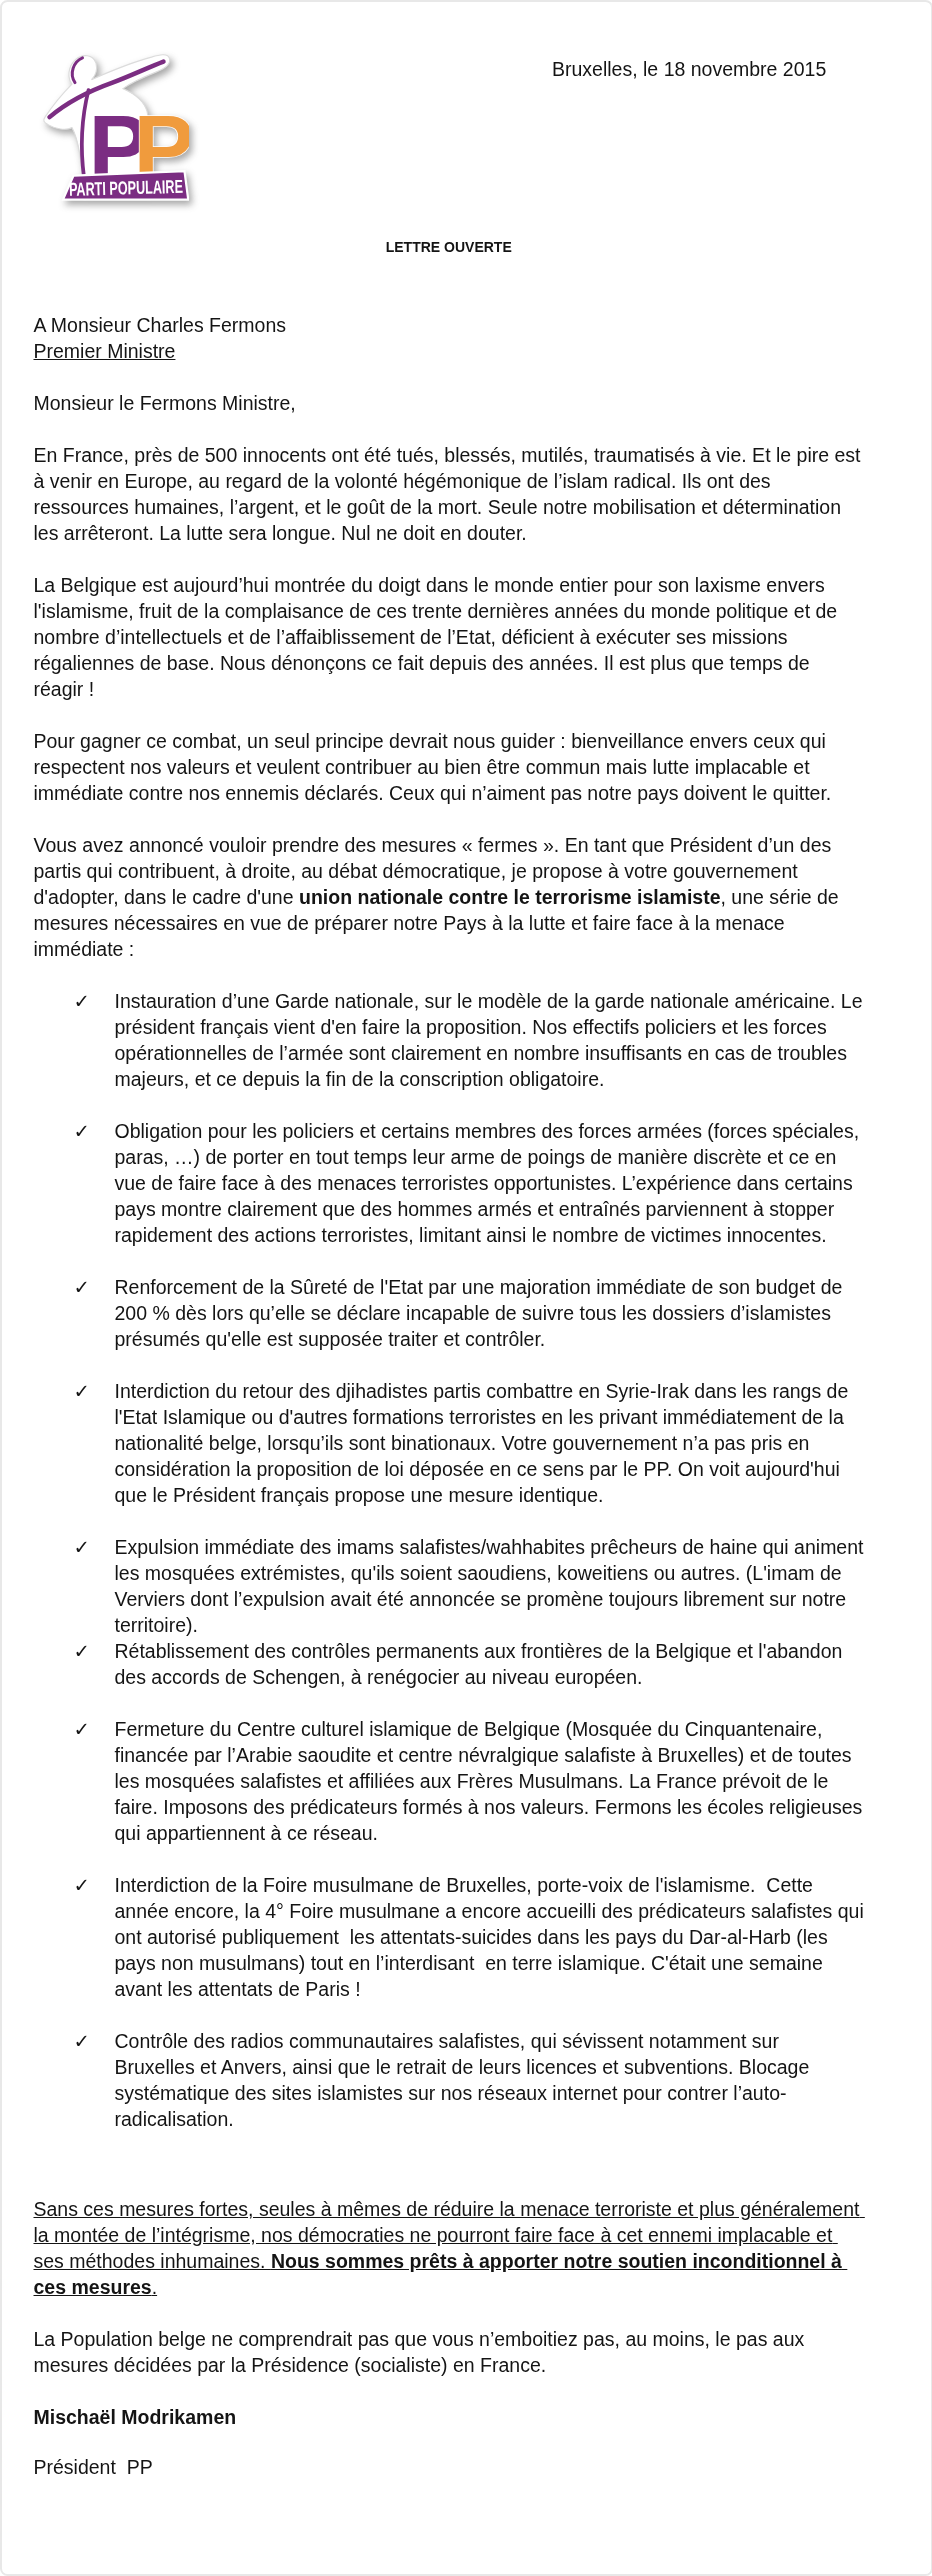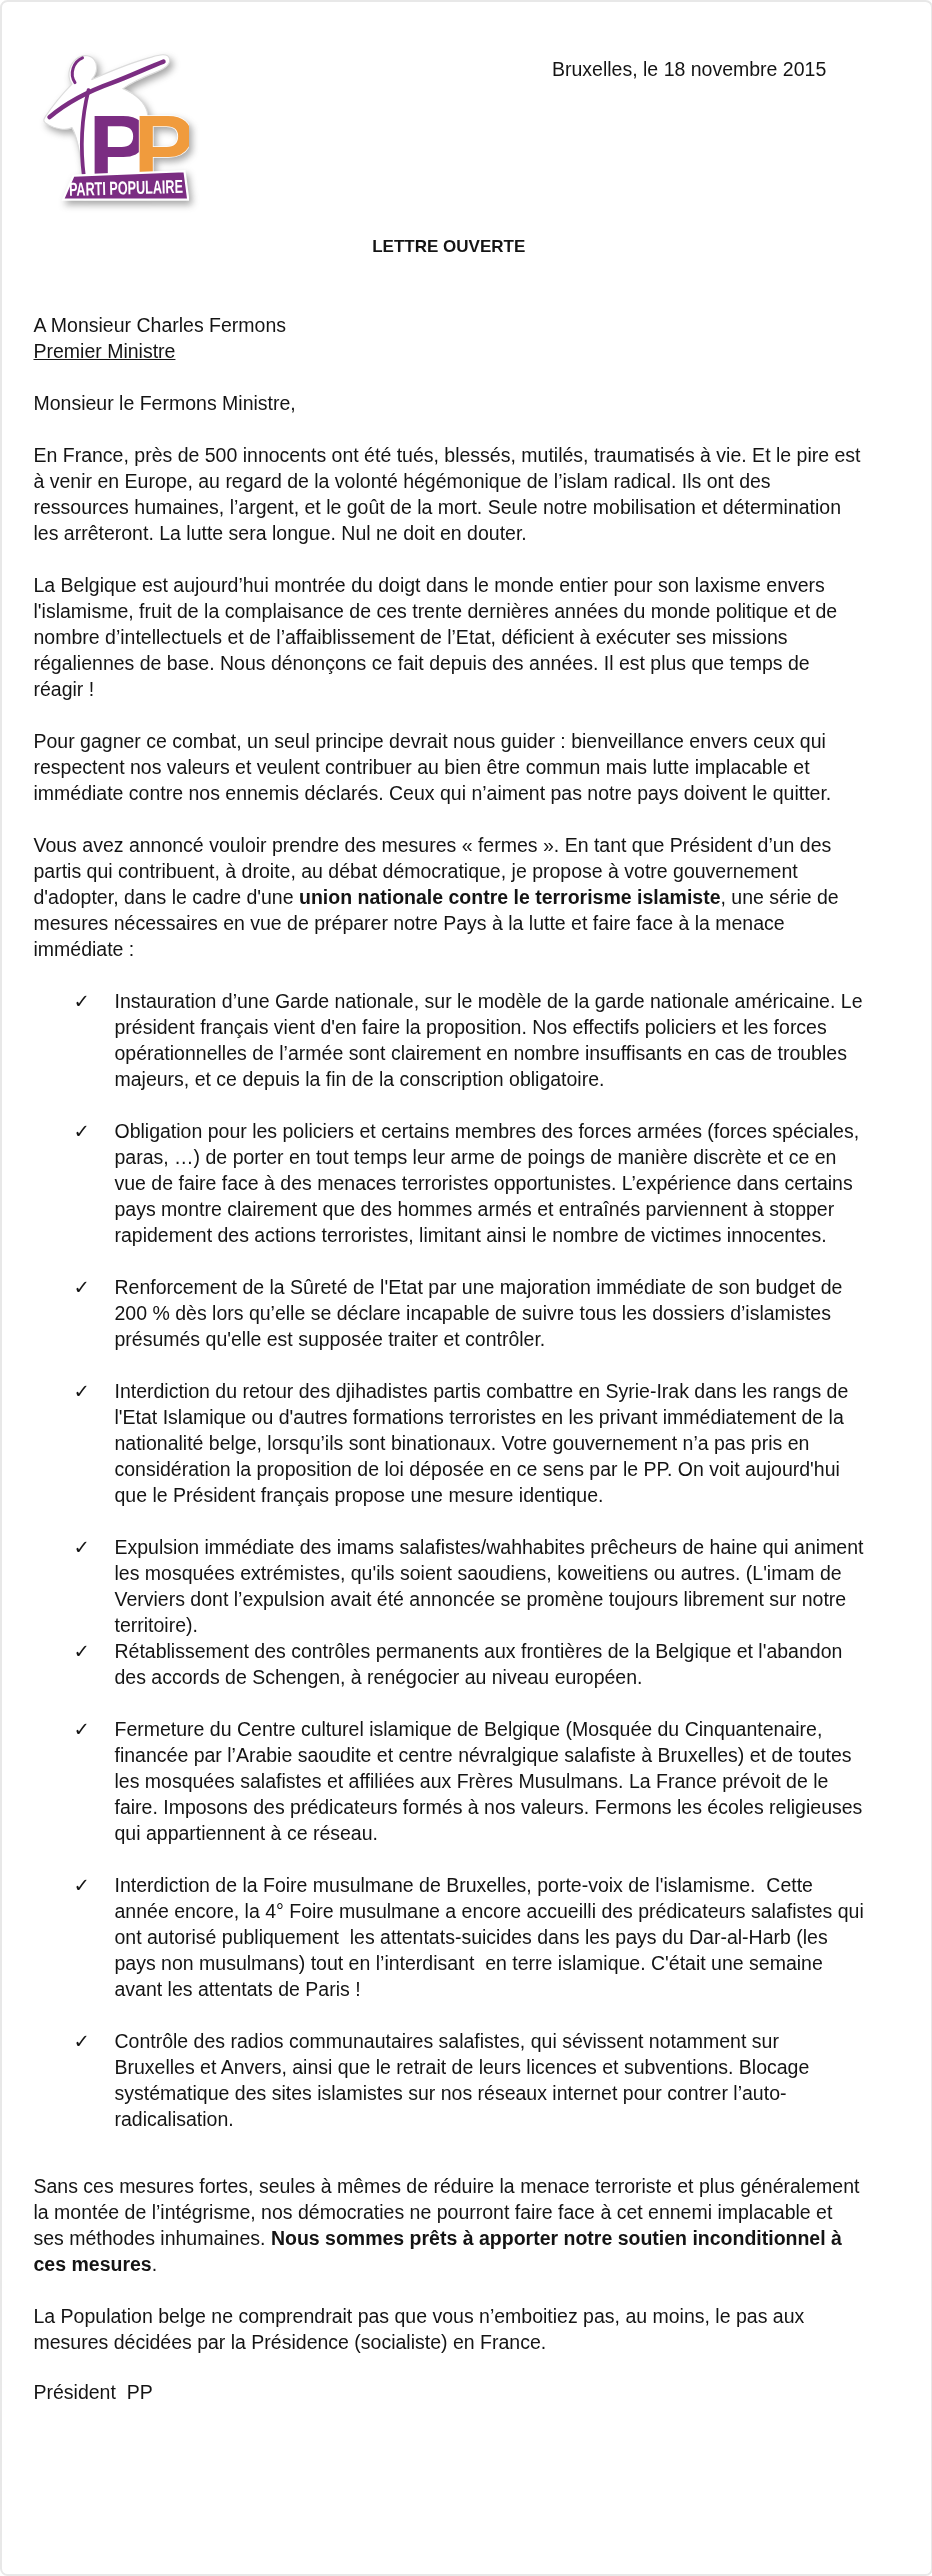--- a/index.html
+++ b/index.html
@@ -39,21 +39,21 @@
   }
   .content {
     padding: 0 67px 0 31.5px;
   }
   .content p {
     margin: 26px 0 0 0;
     white-space: pre-wrap;
   }
   h1.title {
     margin: 52px 0 0 0;
-    font-size: 17px;
+    font-size: 14px;
     line-height: 26px;
     font-weight: bold;
     text-align: center;
     white-space: pre-wrap;
   }
   p.recipient { margin-top: 52px; }
   .underline { text-decoration: underline; }
   ul.measures {
     margin: 26px 0 0 0;
     padding: 0;
@@ -65,21 +65,21 @@
     padding-left: 81px;
     white-space: pre-wrap;
   }
   ul.measures li.tight { margin-top: 0; }
   ul.measures li .check {
     position: absolute;
     left: 40px;
     top: 0;
     white-space: normal;
   }
-  p.after-list { margin-top: 41px; }
+  p.after-list { margin-top: 64px; text-decoration: underline; }
   p.signature-name { font-weight: bold; }
   p.signature-role { margin-top: 24px; }
   b { font-weight: bold; }
 </style>
 </head>
 <body>
 
 <div class="page">
 
   <div class="header">
@@ -129,18 +129,19 @@
       <li><span class="check">✓</span><span>Fermeture du Centre culturel islamique de Belgique (Mosquée du Cinquantenaire, financée par l’Arabie saoudite et centre névralgique salafiste à Bruxelles) et de toutes les mosquées salafistes et affiliées aux Frères Musulmans. La France prévoit de le faire. Imposons des prédicateurs formés à nos valeurs. Fermons les écoles religieuses qui appartiennent à ce réseau.</span></li>
       <li><span class="check">✓</span><span>Interdiction de la Foire musulmane de Bruxelles, porte-voix de l'islamisme.  Cette année encore, la 4° Foire musulmane a encore accueilli des prédicateurs salafistes qui ont autorisé publiquement  les attentats-suicides dans les pays du Dar-al-Harb (les pays non musulmans) tout en l’interdisant  en terre islamique. C'était une semaine avant les attentats de Paris !</span></li>
       <li><span class="check">✓</span><span>Contrôle des radios communautaires salafistes, qui sévissent notamment sur Bruxelles et Anvers, ainsi que le retrait de leurs licences et subventions. Blocage systématique des sites islamistes sur nos réseaux internet pour contrer l’auto-radicalisation.</span></li>
     </ul>
 
     <p class="after-list"><span>Sans ces mesures fortes, seules à mêmes de réduire la menace terroriste et plus généralement la montée de l’intégrisme, nos démocraties ne pourront faire face à cet ennemi implacable et ses méthodes inhumaines. </span><b>Nous sommes prêts à apporter notre soutien inconditionnel à ces mesures</b><span>.</span></p>
 
     <p>La Population belge ne comprendrait pas que vous n’emboitiez pas, au moins, le pas aux mesures décidées par la Présidence (socialiste) en France.</p>
 
 
+    <p class="signature-name">Mischaël Modrikamen</p>
 
     <p class="signature-role">Président  PP</p>
 
   </div>
 </div>
 
 
 </body></html>

